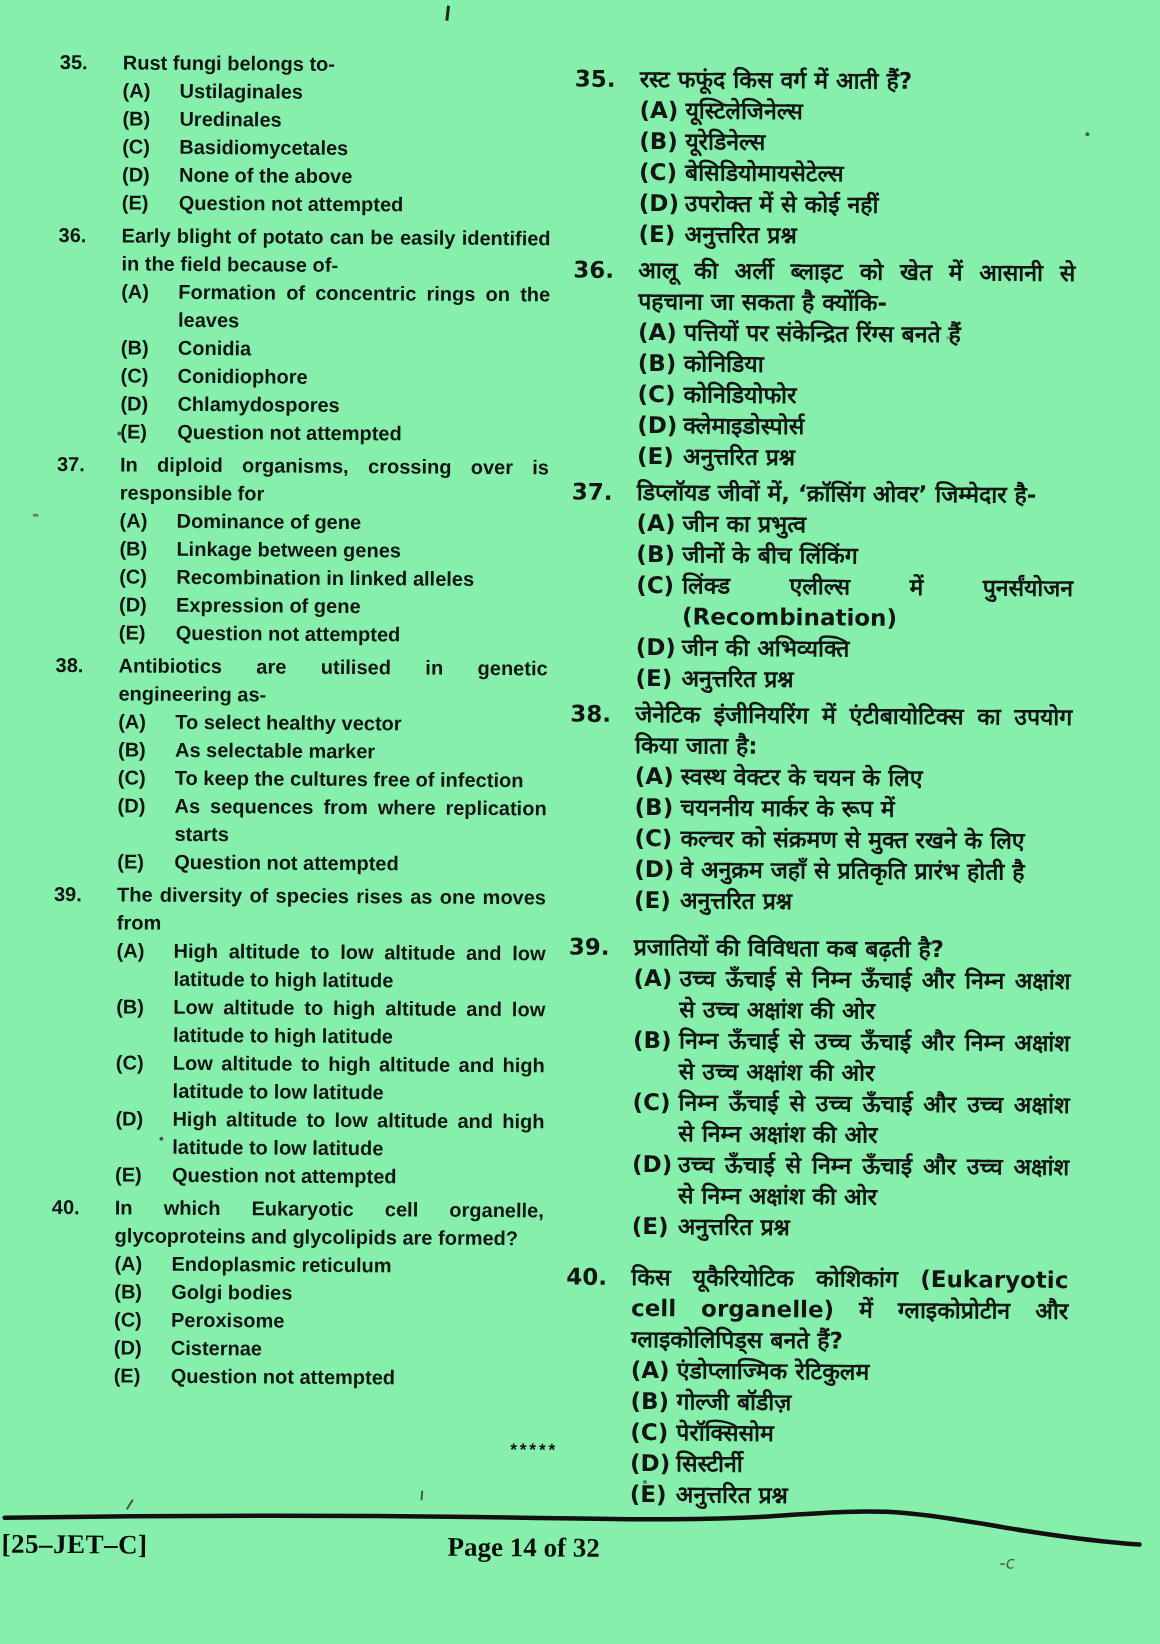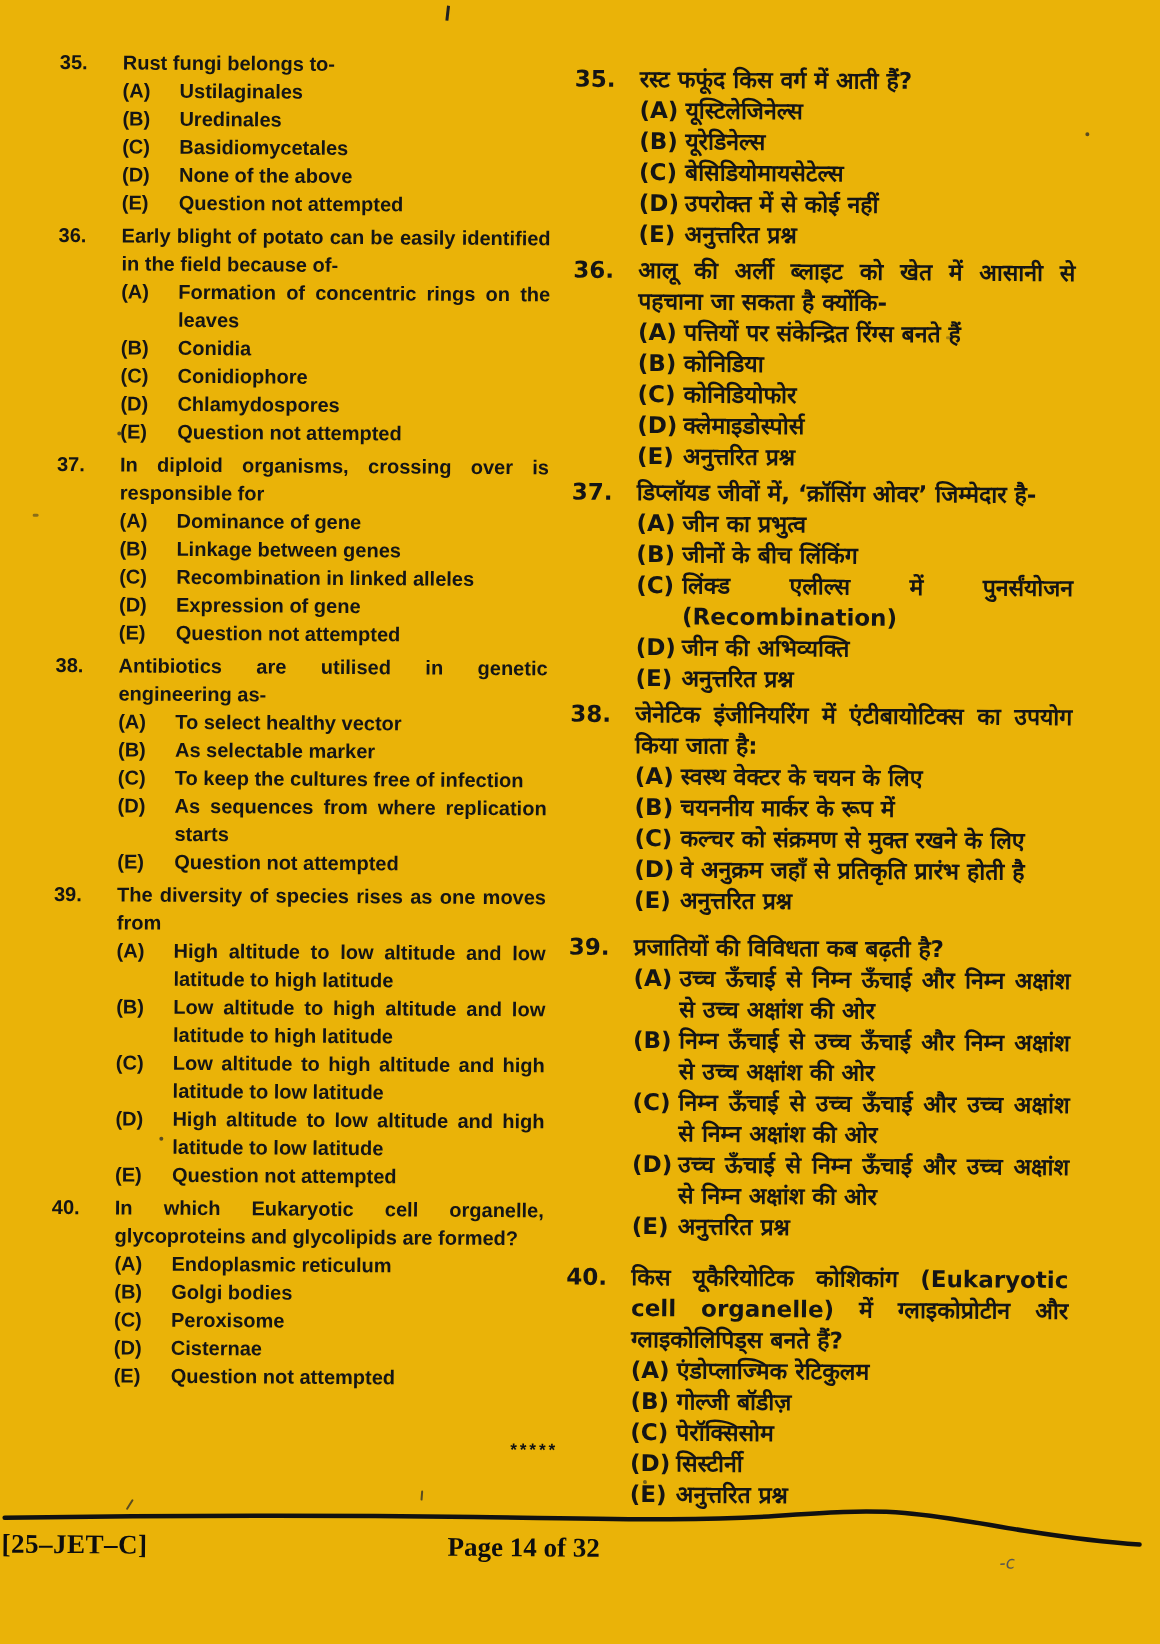--- a/index.html
+++ b/index.html
@@ -1,18 +1,18 @@
 <!DOCTYPE html>
 <html><head>
 <meta charset="utf-8">
 <style>
   html,body { margin:0; padding:0; background:#e8e8e6; }
   .page {
     position:relative; width:1160px; height:1644px;
-    background:#eab308; overflow:hidden; margin:0 auto;
+    background:#86efac; overflow:hidden; margin:0 auto;
     box-shadow:0 0 6px rgba(0,0,0,.2);
   }
   .skew { position:absolute; inset:0; transform:rotate(0.4deg); transform-origin:60px 40px; }
 
   .col { position:absolute; color:#151515; }
   .col-en { left:40px;  top:48px; width:512px; font:700 20px/28px "Liberation Sans", sans-serif; }
   .col-hi { left:563px; top:60px; width:514px; font:700 23px/31px "DejaVu Sans", sans-serif; }
 
   .q { display:grid; margin-bottom:5px; }
   .col-en .q { grid-template-columns:83px 1fr; }

